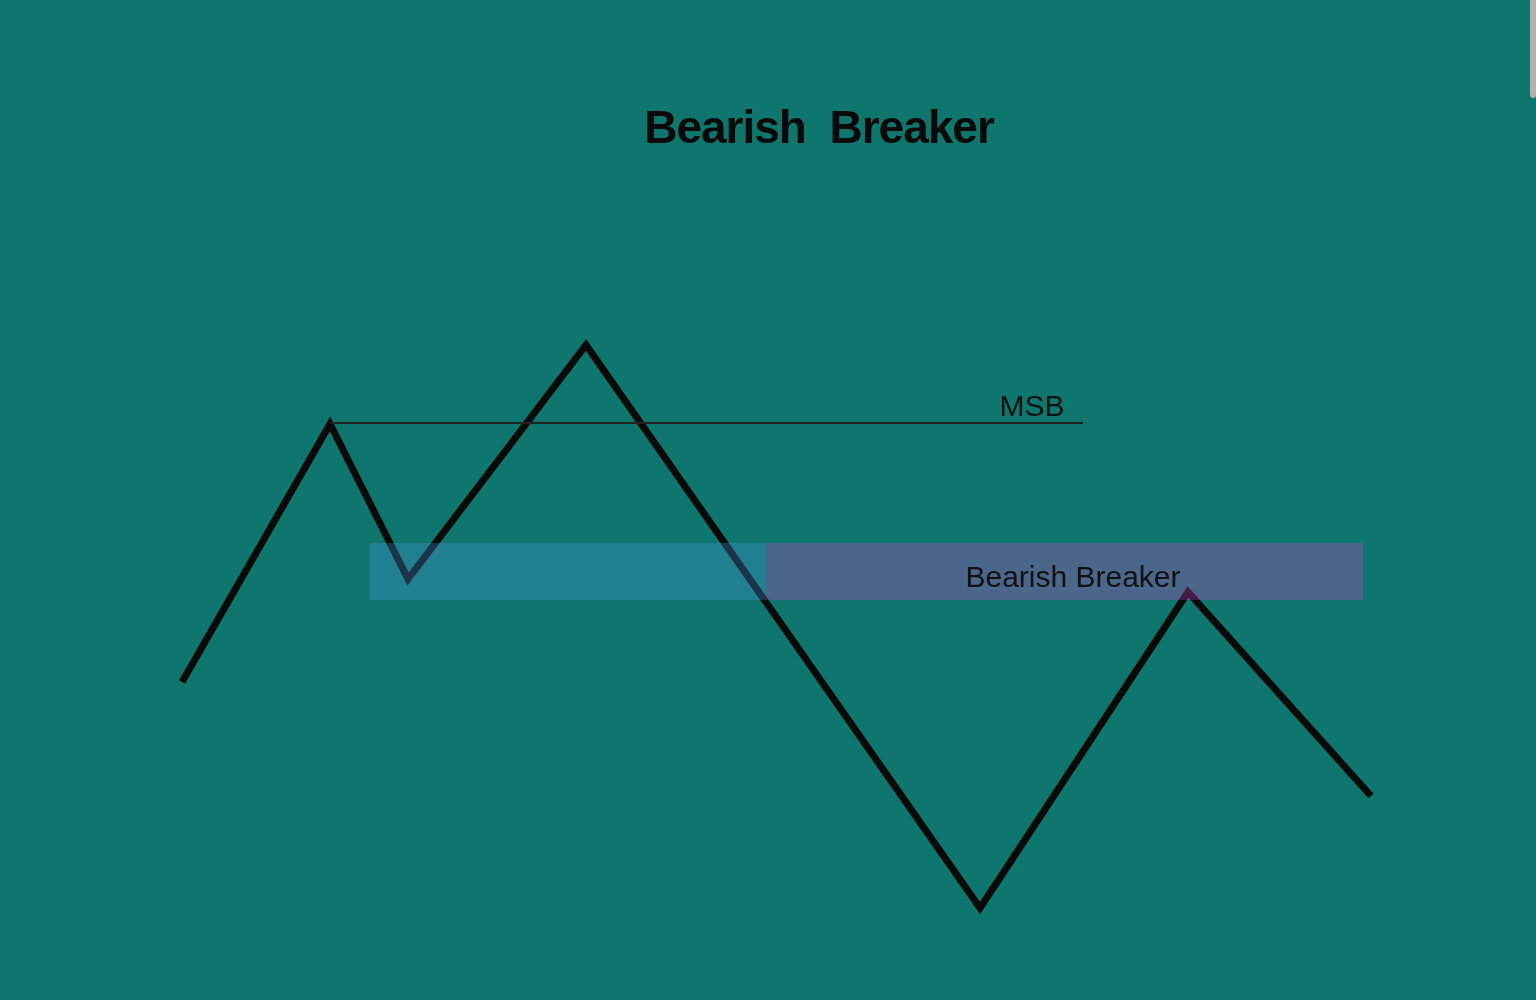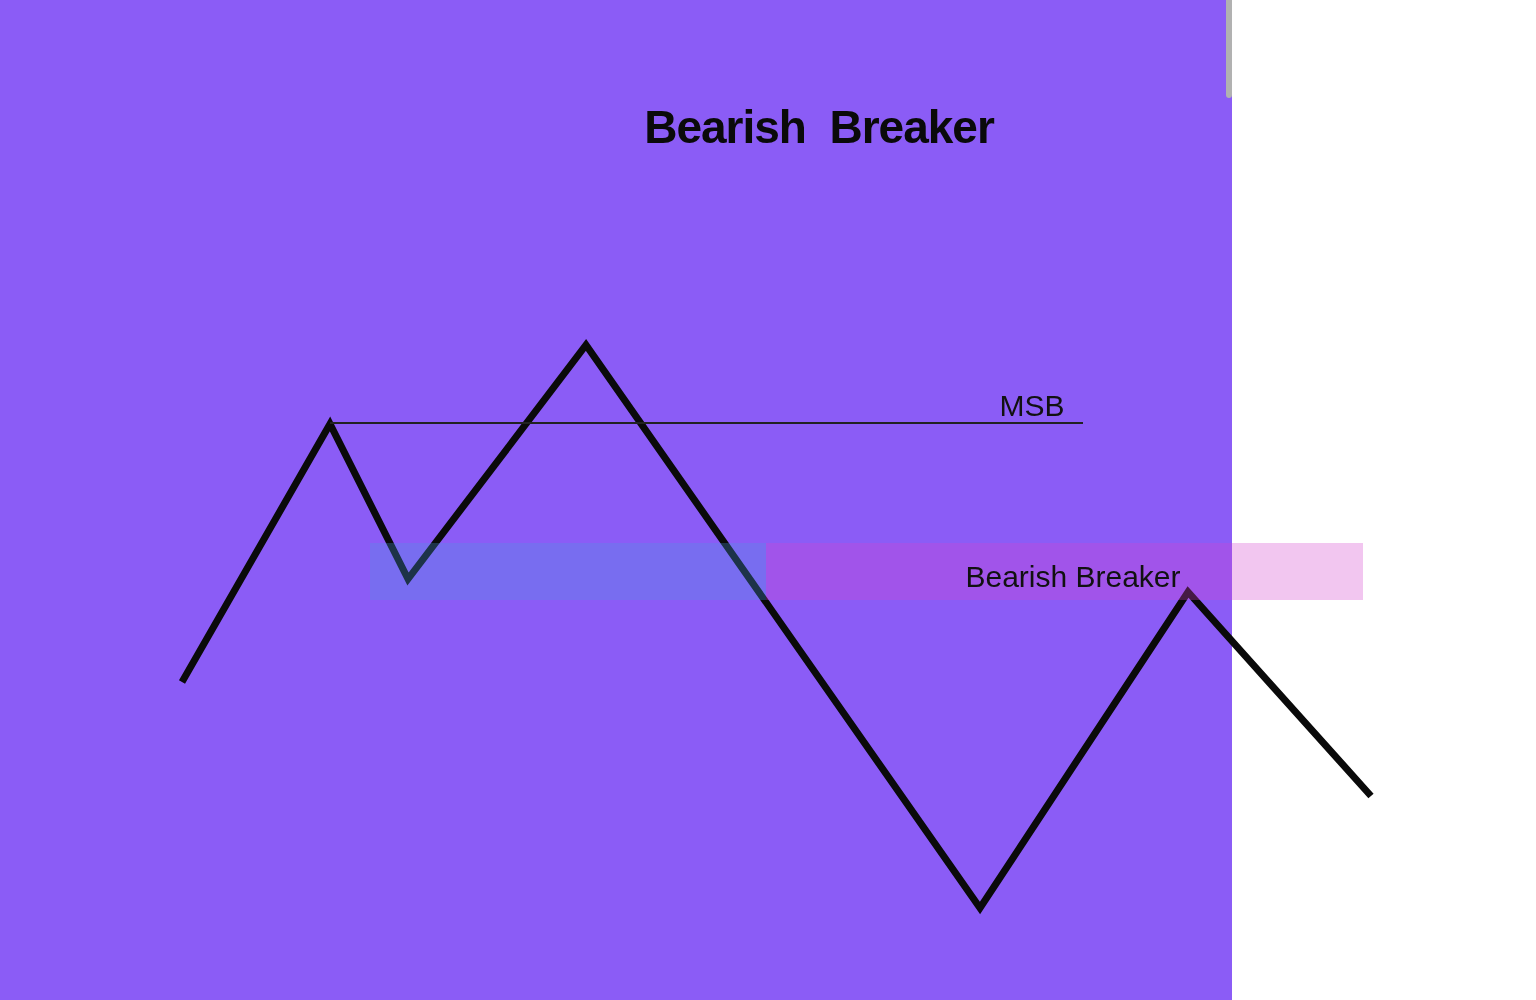--- a/index.html
+++ b/index.html
@@ -6,23 +6,23 @@
     margin: 0;
     padding: 0;
     background: #ffffff;
     width: 1536px;
     height: 1000px;
     overflow: hidden;
     font-family: "Liberation Sans", sans-serif;
   }
   .stage {
     position: relative;
-    width: 1232px;
+    width: 1536px;
     height: 1000px;
-    background: #8b5cf6;
+    background: #0f766e;
   }
   .page-title {
     position: absolute;
     top: 100px;
     left: 819px;
     transform: translateX(-50%);
     font-size: 46px;
     font-weight: bold;
     letter-spacing: -1px;
     color: #0a0a0a;

